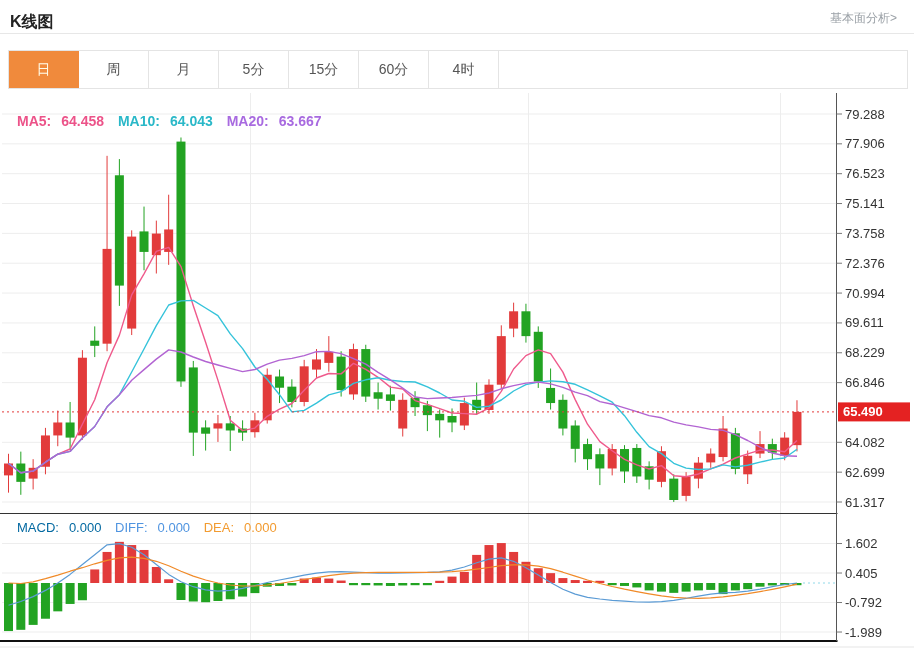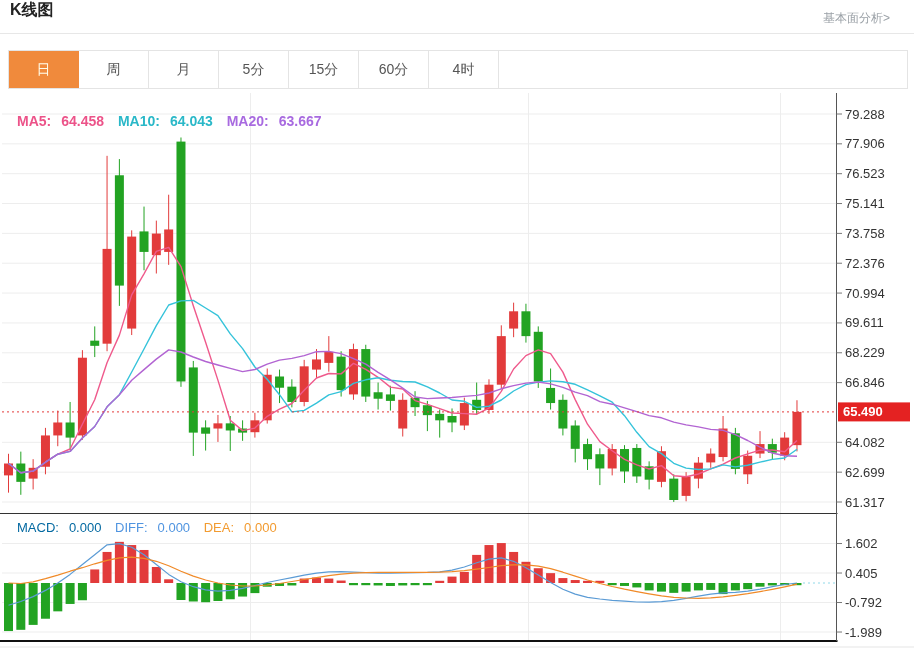--- a/index.html
+++ b/index.html
@@ -1,20 +1,20 @@
 <!DOCTYPE html>
 <html><head>
 <meta charset="utf-8">
 <style>
   html,body{margin:0;padding:0;background:#fff;}
   #app{position:relative;width:914px;height:648px;background:#fff;overflow:hidden;
        font-family:"Liberation Sans",sans-serif;color:#333;}
   
-  #page-title{position:absolute;left:10px;top:0;font-size:16px;font-weight:bold;color:#222;z-index:3;}
-  #fund-link{position:absolute;right:24px;top:10px;font-size:12px;color:#9aa0a6;z-index:3;cursor:pointer;text-decoration:none;}
+  #page-title{position:absolute;left:10px;top:12px;font-size:16px;font-weight:bold;color:#222;z-index:3;}
+  #fund-link{position:absolute;right:17px;top:10px;font-size:12px;color:#9aa0a6;z-index:3;cursor:pointer;text-decoration:none;}
   #title-divider{position:absolute;left:0;top:33px;width:914px;height:0;border-top:1px solid #e7e7e7;z-index:2;}
   
   #tabstrip{position:absolute;left:8px;top:50px;width:898px;height:37px;display:flex;
             border:1px solid #e4e4e4;background:#fff;z-index:3;}
   .tab{width:69px;height:37px;line-height:37px;text-align:center;font-size:14px;color:#555;
        border-right:1px solid #e4e4e4;cursor:pointer;background:#fff;flex:none;}
   .tab.active{background:#f08a3c;color:#fffbe8;border-right-color:#f08a3c;}
   .tab-filler{flex:1;}
   
   .row{position:absolute;left:17px;white-space:nowrap;z-index:2;font-size:14px;}

